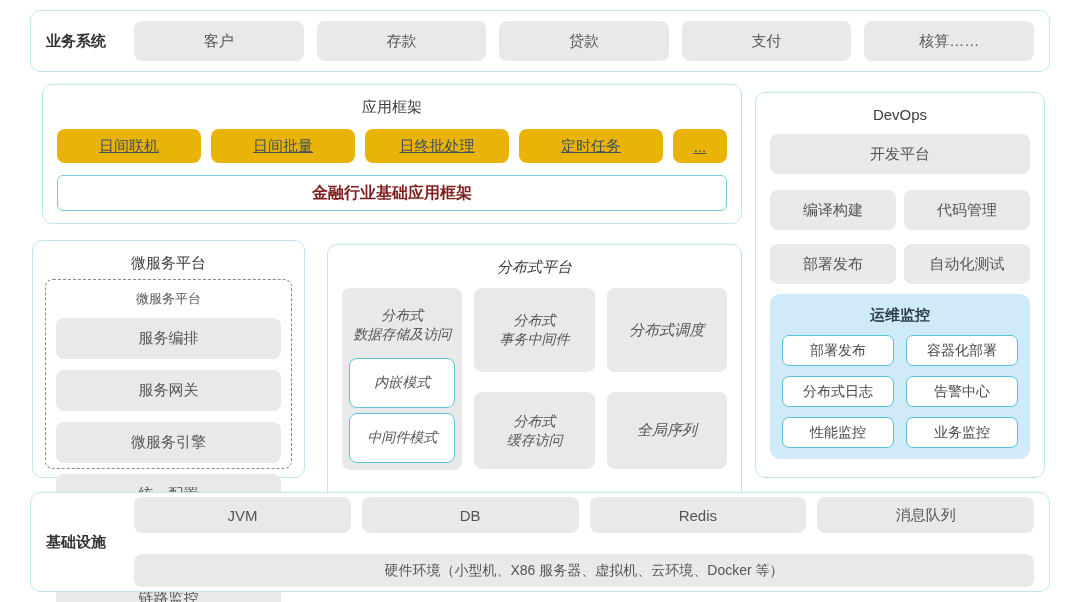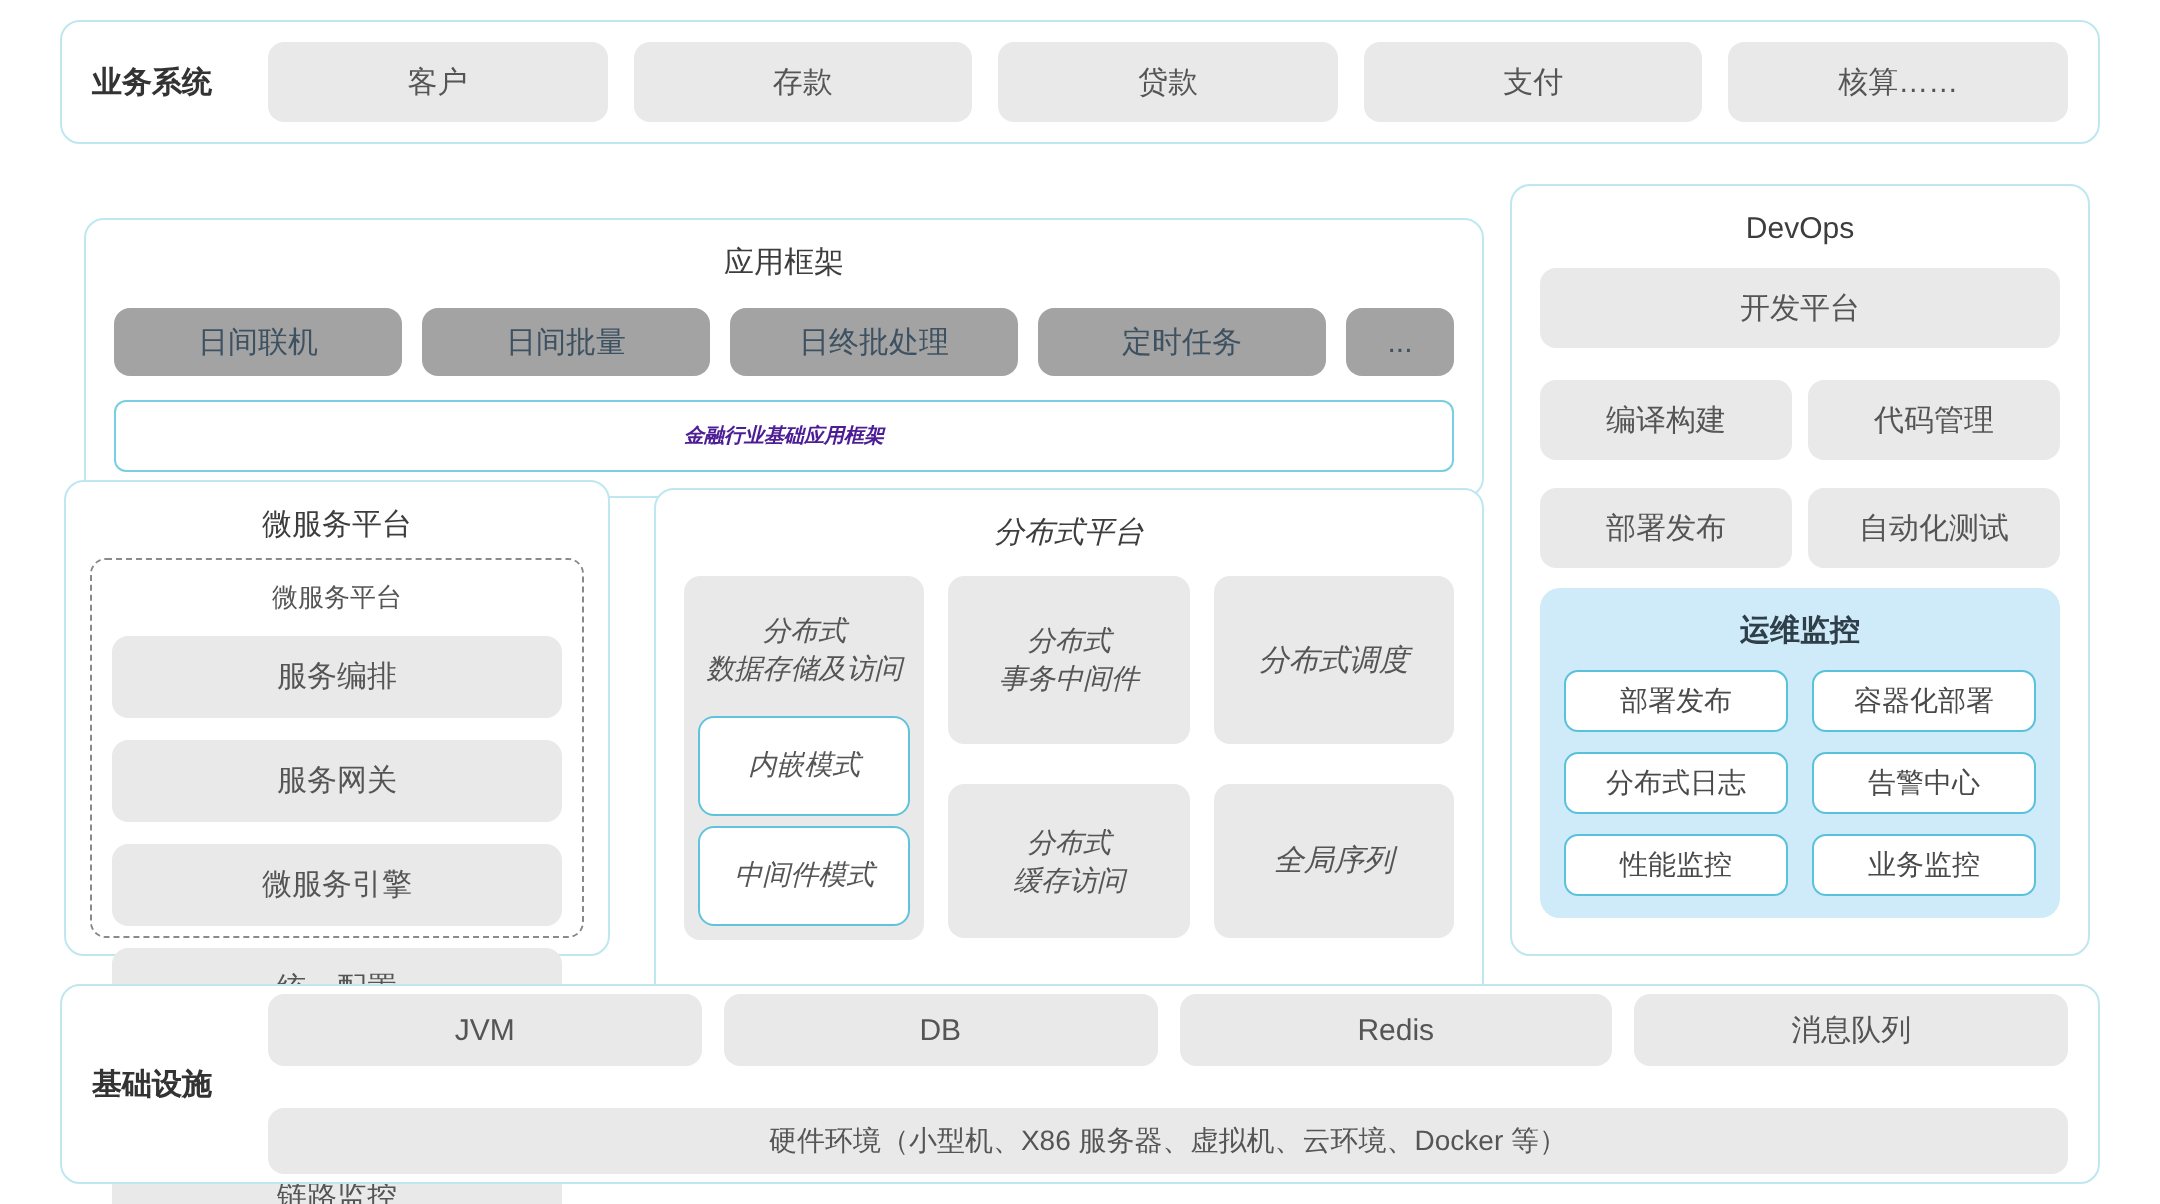--- a/index.html
+++ b/index.html
@@ -27,44 +27,43 @@
   .box {
     display:flex;
     align-items:center;
     justify-content:center;
     border-radius:8px;
     font-size:15px;
     color:#555;
     text-align:center;
   }
   .gray { background:#e9e9e9; }
-  .blue { background:#a3a3a3; color:#3d5160; }
+  .blue { background:#eab308; color:#3d5160;text-decoration:underline; }
 
   
   .p-business { left:30px; top:10px; width:1020px; height:62px; display:flex; align-items:center; padding:12px 15px; }
   .side-label { flex:none; width:88px; font-size:15px; font-weight:600; color:#333; }
   .hbox-row { flex:1; display:flex; gap:13px; }
   .hbox-row .box { flex:1; height:40px; }
 
   
-  .p-appfw { left:42px; top:109px; width:700px; height:140px; }
+  .p-appfw { left:42px; top:84px; width:700px; height:140px; }
   .appfw-row { display:flex; gap:10px; margin:13px 14px 0; }
   .appfw-row .box { flex:1; height:34px; font-size:15px; }
   .appfw-row .box.small { flex:none; width:54px; }
   .base-bar {
     margin:12px 14px 0;
     height:36px;
     border:1px solid #79cfe2;
     border-radius:6px;
     background:#fff;
     display:flex; align-items:center; justify-content:center;
-    color:#4c1d95;
-    font-size:10px;
+    color:#7f1d1d;
+    font-size:16px;
     font-weight:600;
-    font-style:italic;
   }
 
   
   .p-micro { left:32px; top:240px; width:273px; height:238px; }
   .dashed-box {
     margin:7px 12px 0;
     height:190px;
     border:1px dashed #8a8a8a;
     border-radius:8px;
     padding:6px 10px 10px;

